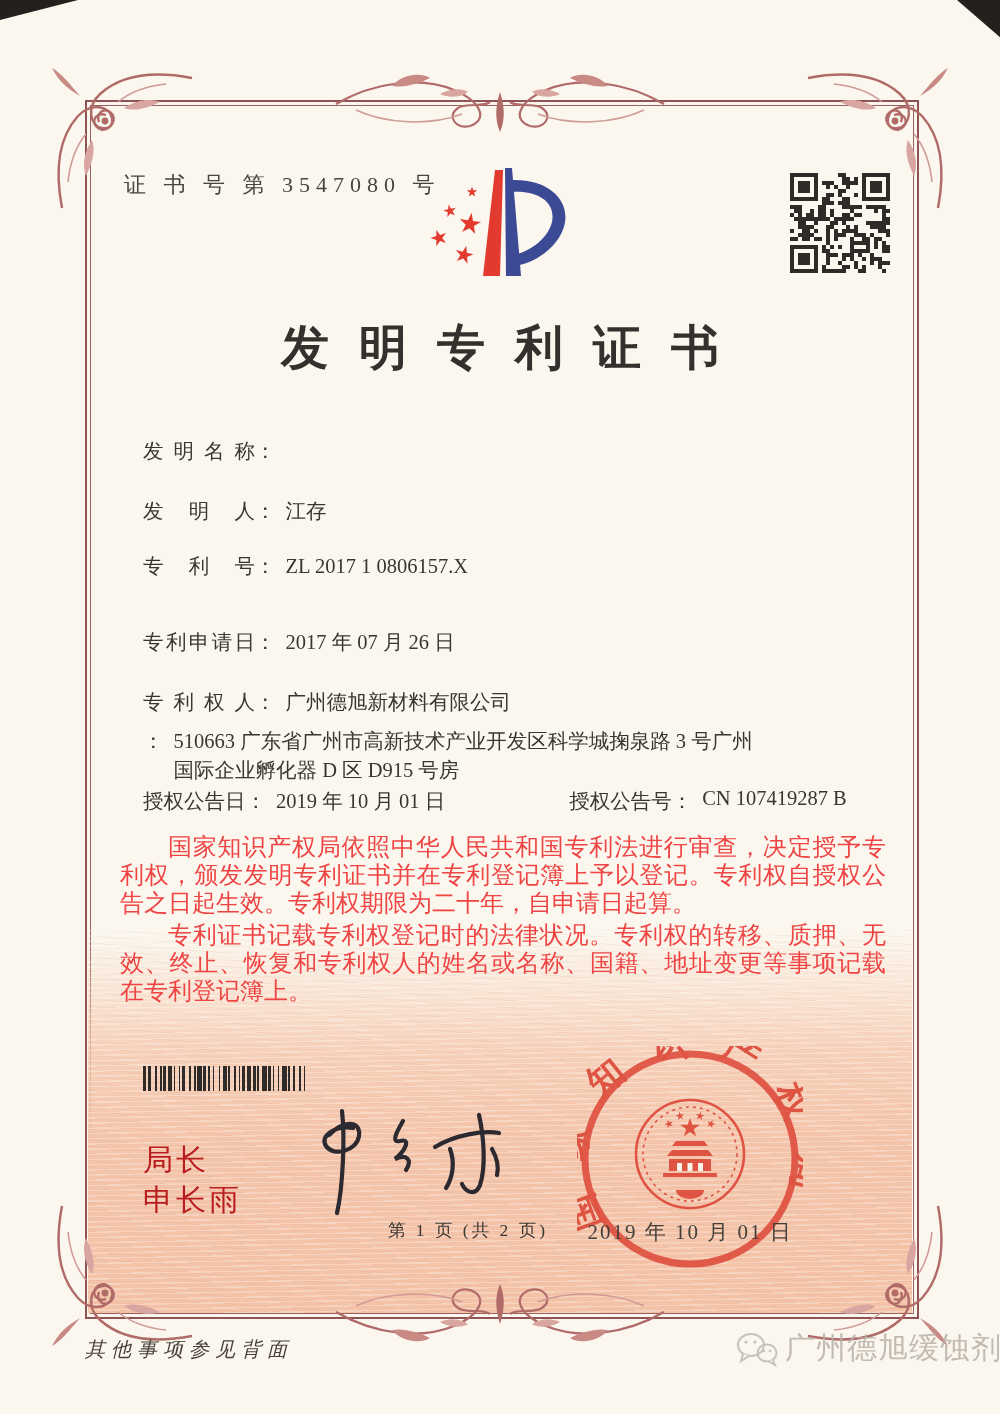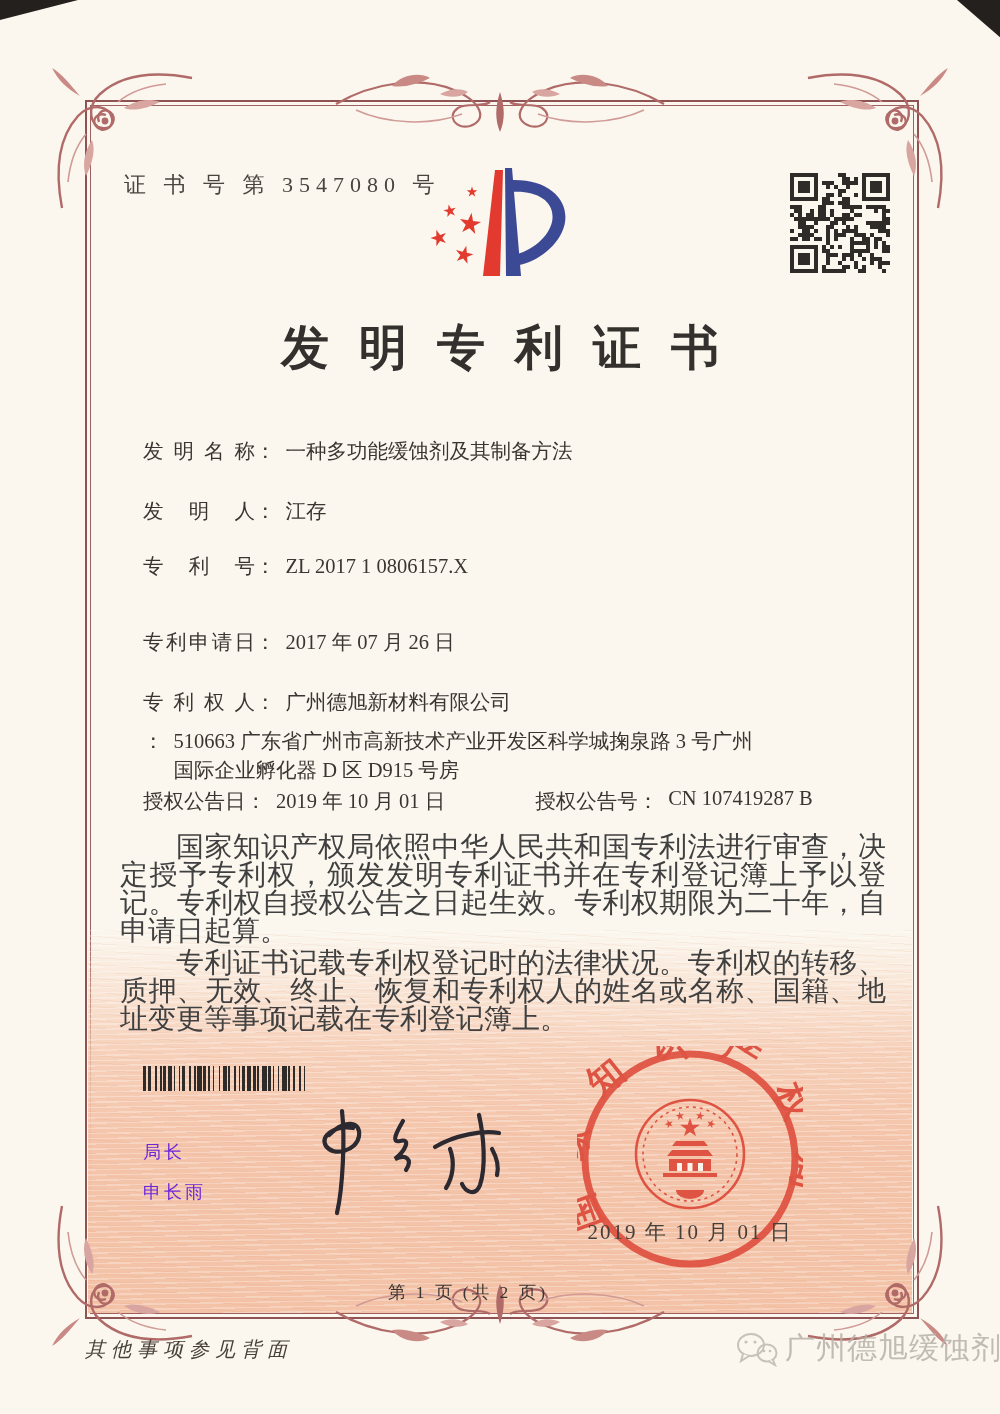--- a/index.html
+++ b/index.html
@@ -29,35 +29,35 @@
 
   .title{position:absolute;left:85px;top:316px;width:830px;margin:0;text-align:center;
     font-size:48px;font-weight:700;color:#33302d;letter-spacing:30px;text-indent:30px;}
 
   .field-row{position:absolute;left:143px;font-size:20.5px;color:#3a3531;display:flex;}
   .field-label{display:inline-block;width:112px;text-align:justify;text-align-last:justify;}
   .field-colon{display:inline-block;margin-right:10px;}
   .field-value{display:inline-block;max-width:590px;line-height:29px;}
   .grant-pair{display:flex;margin-right:38px;}
 
-  .body-text{position:absolute;left:120px;top:833px;width:766px;font-size:28px;color:#404040;}
+  .body-text{position:absolute;left:120px;top:833px;width:766px;font-size:24px;color:#ef4444;}
   .body-text p{margin:0 0 4px 0;text-indent:2em;line-height:28px;text-align:justify;}
 
   .barcode{position:absolute;left:143px;top:1066px;height:25px;display:flex;align-items:stretch;}
   .barcode i{display:block;height:100%;background:#2f2b28;}
   .barcode em{display:block;height:100%;}
 
-  .director{position:absolute;left:143px;font-size:18px;color:#6d28d9;letter-spacing:3px;}
+  .director{position:absolute;left:143px;font-size:30px;color:#b91c1c;letter-spacing:3px;}
   .signature-svg{position:absolute;left:283px;top:1105px;}
 
   .seal-svg{position:absolute;left:577px;top:1046px;opacity:.92;}
   .seal-date{position:absolute;left:577px;top:1218px;width:226px;text-align:center;
     font-size:21px;color:#443f3a;letter-spacing:2px;}
 
-  .page-num{position:absolute;left:85px;top:1280px;width:766px;text-align:center;
+  .page-num{position:absolute;left:85px;top:1218px;width:766px;text-align:center;
     font-size:17.5px;color:#3a3531;letter-spacing:3px;}
 
   .back-note{position:absolute;left:85px;top:1336px;width:716px;
     font-size:20px;color:#474039;font-style:italic;letter-spacing:6px;}
 
   .watermark{position:absolute;left:735px;top:1328px;display:flex;align-items:center;gap:6px;
     color:#b7b1a8;font-size:30px;letter-spacing:1px;font-family:Liberation Serif, serif;opacity:.85;}
 </style>
 </head>
 <body>
@@ -133,21 +133,20 @@
   <svg class="ornament" style="left:790px;top:173px" width="104" height="104" viewBox="0 0 104 104">
     <rect width="104" height="104" fill="#fbf7ee"></rect>
     <path id="qrPath" fill="#2f2b28" d="M0,0h4v4h-4zM4,0h4v4h-4zM8,0h4v4h-4zM12,0h4v4h-4zM16,0h4v4h-4zM20,0h4v4h-4zM24,0h4v4h-4zM0,4h4v4h-4zM24,4h4v4h-4zM0,8h4v4h-4zM8,8h4v4h-4zM12,8h4v4h-4zM16,8h4v4h-4zM24,8h4v4h-4zM0,12h4v4h-4zM8,12h4v4h-4zM12,12h4v4h-4zM16,12h4v4h-4zM24,12h4v4h-4zM0,16h4v4h-4zM8,16h4v4h-4zM12,16h4v4h-4zM16,16h4v4h-4zM24,16h4v4h-4zM0,20h4v4h-4zM24,20h4v4h-4zM0,24h4v4h-4zM4,24h4v4h-4zM8,24h4v4h-4zM12,24h4v4h-4zM16,24h4v4h-4zM20,24h4v4h-4zM24,24h4v4h-4zM72,0h4v4h-4zM76,0h4v4h-4zM80,0h4v4h-4zM84,0h4v4h-4zM88,0h4v4h-4zM92,0h4v4h-4zM96,0h4v4h-4zM72,4h4v4h-4zM96,4h4v4h-4zM72,8h4v4h-4zM80,8h4v4h-4zM84,8h4v4h-4zM88,8h4v4h-4zM96,8h4v4h-4zM72,12h4v4h-4zM80,12h4v4h-4zM84,12h4v4h-4zM88,12h4v4h-4zM96,12h4v4h-4zM72,16h4v4h-4zM80,16h4v4h-4zM84,16h4v4h-4zM88,16h4v4h-4zM96,16h4v4h-4zM72,20h4v4h-4zM96,20h4v4h-4zM72,24h4v4h-4zM76,24h4v4h-4zM80,24h4v4h-4zM84,24h4v4h-4zM88,24h4v4h-4zM92,24h4v4h-4zM96,24h4v4h-4zM0,72h4v4h-4zM4,72h4v4h-4zM8,72h4v4h-4zM12,72h4v4h-4zM16,72h4v4h-4zM20,72h4v4h-4zM24,72h4v4h-4zM0,76h4v4h-4zM24,76h4v4h-4zM0,80h4v4h-4zM8,80h4v4h-4zM12,80h4v4h-4zM16,80h4v4h-4zM24,80h4v4h-4zM0,84h4v4h-4zM8,84h4v4h-4zM12,84h4v4h-4zM16,84h4v4h-4zM24,84h4v4h-4zM0,88h4v4h-4zM8,88h4v4h-4zM12,88h4v4h-4zM16,88h4v4h-4zM24,88h4v4h-4zM0,92h4v4h-4zM24,92h4v4h-4zM0,96h4v4h-4zM4,96h4v4h-4zM8,96h4v4h-4zM12,96h4v4h-4zM16,96h4v4h-4zM20,96h4v4h-4zM24,96h4v4h-4zM48,0h4v4h-4zM52,0h4v4h-4zM52,4h4v4h-4zM56,4h4v4h-4zM64,4h4v4h-4zM32,8h4v4h-4zM36,8h4v4h-4zM40,8h4v4h-4zM52,8h4v4h-4zM56,8h4v4h-4zM60,8h4v4h-4zM64,8h4v4h-4zM36,12h4v4h-4zM44,12h4v4h-4zM56,12h4v4h-4zM48,16h4v4h-4zM52,16h4v4h-4zM36,20h4v4h-4zM40,20h4v4h-4zM48,20h4v4h-4zM64,20h4v4h-4zM32,24h4v4h-4zM36,24h4v4h-4zM52,24h4v4h-4zM56,24h4v4h-4zM32,28h4v4h-4zM36,28h4v4h-4zM40,28h4v4h-4zM48,28h4v4h-4zM52,28h4v4h-4zM56,28h4v4h-4zM0,32h4v4h-4zM4,32h4v4h-4zM8,32h4v4h-4zM28,32h4v4h-4zM32,32h4v4h-4zM52,32h4v4h-4zM56,32h4v4h-4zM60,32h4v4h-4zM64,32h4v4h-4zM68,32h4v4h-4zM76,32h4v4h-4zM80,32h4v4h-4zM84,32h4v4h-4zM88,32h4v4h-4zM92,32h4v4h-4zM4,36h4v4h-4zM8,36h4v4h-4zM20,36h4v4h-4zM28,36h4v4h-4zM32,36h4v4h-4zM40,36h4v4h-4zM60,36h4v4h-4zM84,36h4v4h-4zM92,36h4v4h-4zM96,36h4v4h-4zM0,40h4v4h-4zM8,40h4v4h-4zM16,40h4v4h-4zM20,40h4v4h-4zM28,40h4v4h-4zM32,40h4v4h-4zM40,40h4v4h-4zM52,40h4v4h-4zM56,40h4v4h-4zM64,40h4v4h-4zM68,40h4v4h-4zM92,40h4v4h-4zM4,44h4v4h-4zM8,44h4v4h-4zM12,44h4v4h-4zM16,44h4v4h-4zM20,44h4v4h-4zM24,44h4v4h-4zM28,44h4v4h-4zM32,44h4v4h-4zM36,44h4v4h-4zM44,44h4v4h-4zM48,44h4v4h-4zM52,44h4v4h-4zM56,44h4v4h-4zM60,44h4v4h-4zM92,44h4v4h-4zM96,44h4v4h-4zM8,48h4v4h-4zM12,48h4v4h-4zM24,48h4v4h-4zM40,48h4v4h-4zM44,48h4v4h-4zM52,48h4v4h-4zM76,48h4v4h-4zM80,48h4v4h-4zM84,48h4v4h-4zM88,48h4v4h-4zM92,48h4v4h-4zM96,48h4v4h-4zM8,52h4v4h-4zM12,52h4v4h-4zM16,52h4v4h-4zM20,52h4v4h-4zM36,52h4v4h-4zM40,52h4v4h-4zM56,52h4v4h-4zM64,52h4v4h-4zM80,52h4v4h-4zM84,52h4v4h-4zM88,52h4v4h-4zM92,52h4v4h-4zM0,56h4v4h-4zM12,56h4v4h-4zM16,56h4v4h-4zM24,56h4v4h-4zM36,56h4v4h-4zM44,56h4v4h-4zM52,56h4v4h-4zM56,56h4v4h-4zM60,56h4v4h-4zM64,56h4v4h-4zM88,56h4v4h-4zM92,56h4v4h-4zM96,56h4v4h-4zM8,60h4v4h-4zM12,60h4v4h-4zM16,60h4v4h-4zM20,60h4v4h-4zM36,60h4v4h-4zM44,60h4v4h-4zM48,60h4v4h-4zM52,60h4v4h-4zM64,60h4v4h-4zM68,60h4v4h-4zM72,60h4v4h-4zM80,60h4v4h-4zM96,60h4v4h-4zM0,64h4v4h-4zM4,64h4v4h-4zM12,64h4v4h-4zM16,64h4v4h-4zM24,64h4v4h-4zM28,64h4v4h-4zM36,64h4v4h-4zM44,64h4v4h-4zM60,64h4v4h-4zM72,64h4v4h-4zM76,64h4v4h-4zM84,64h4v4h-4zM88,64h4v4h-4zM36,68h4v4h-4zM60,68h4v4h-4zM64,68h4v4h-4zM68,68h4v4h-4zM72,68h4v4h-4zM76,68h4v4h-4zM84,68h4v4h-4zM92,68h4v4h-4zM32,72h4v4h-4zM40,72h4v4h-4zM48,72h4v4h-4zM60,72h4v4h-4zM76,72h4v4h-4zM84,72h4v4h-4zM92,72h4v4h-4zM96,72h4v4h-4zM32,76h4v4h-4zM36,76h4v4h-4zM60,76h4v4h-4zM64,76h4v4h-4zM68,76h4v4h-4zM72,76h4v4h-4zM76,76h4v4h-4zM92,76h4v4h-4zM96,76h4v4h-4zM36,80h4v4h-4zM40,80h4v4h-4zM44,80h4v4h-4zM52,80h4v4h-4zM56,80h4v4h-4zM60,80h4v4h-4zM68,80h4v4h-4zM80,80h4v4h-4zM36,84h4v4h-4zM52,84h4v4h-4zM60,84h4v4h-4zM72,84h4v4h-4zM80,84h4v4h-4zM84,84h4v4h-4zM88,84h4v4h-4zM36,88h4v4h-4zM48,88h4v4h-4zM64,88h4v4h-4zM80,88h4v4h-4zM88,88h4v4h-4zM92,88h4v4h-4zM96,88h4v4h-4zM32,92h4v4h-4zM52,92h4v4h-4zM56,92h4v4h-4zM64,92h4v4h-4zM72,92h4v4h-4zM88,92h4v4h-4zM32,96h4v4h-4zM36,96h4v4h-4zM40,96h4v4h-4zM44,96h4v4h-4zM48,96h4v4h-4zM52,96h4v4h-4zM68,96h4v4h-4zM72,96h4v4h-4zM92,96h4v4h-4z"></path>
   </svg>
 
   <h1 class="title">发明专利证书</h1>
 
   <div class="field-row" style="top:437px">
     <span class="field-label">发明名称</span>
       <span class="field-colon">：</span>
-    <span class="field-value">一种多功能缓蚀剂及其制备方法</span>
   </div>
   <div class="field-row" style="top:497px">
     <span class="field-label">发明人</span>
       <span class="field-colon">：</span>
     <span class="field-value">江存</span>
   </div>
   <div class="field-row" style="top:552px">
     <span class="field-label">专利号</span>
       <span class="field-colon">：</span>
     <span class="field-value">ZL 2017 1 0806157.X</span>
@@ -165,21 +164,21 @@
   <div class="field-row" style="top:727px">
       <span class="field-colon">：</span>
     <span class="field-value" style="width:585px">510663 广东省广州市高新技术产业开发区科学城掬泉路 3 号广州国际企业孵化器 D 区 D915 号房</span>
   </div>
   <div class="field-row" style="top:787px">
     <span class="grant-pair">
       <span>授权公告日</span>
         <span class="field-colon">：</span>
       <span>2019 年 10 月 01 日</span>
     </span>
-    <span class="grant-pair" style="margin-left:52px">
+    <span class="grant-pair" style="margin-left:86px">
       <span>授权公告号</span>
         <span class="field-colon">：</span>
       <span>CN 107419287 B</span>
     </span>
   </div>
 
   <div class="body-text">
     <p>国家知识产权局依照中华人民共和国专利法进行审查，决定授予专利权，颁发发明专利证书并在专利登记簿上予以登记。专利权自授权公告之日起生效。专利权期限为二十年，自申请日起算。</p>
     <p>专利证书记载专利权登记时的法律状况。专利权的转移、质押、无效、终止、恢复和专利权人的姓名或名称、国籍、地址变更等事项记载在专利登记簿上。</p>
   </div>

